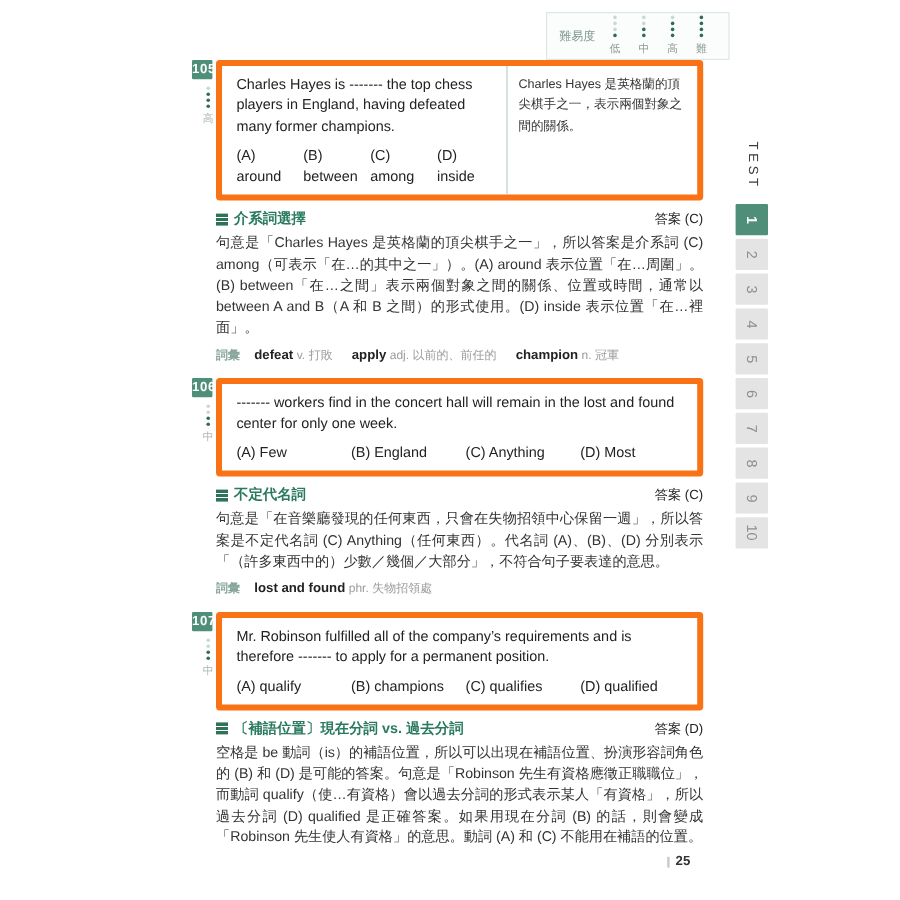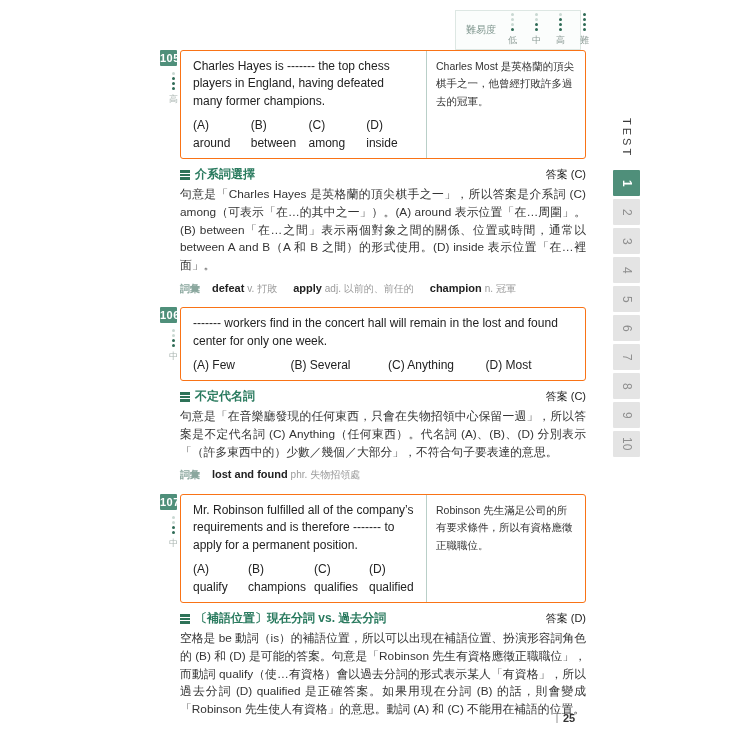--- a/index.html
+++ b/index.html
@@ -4,21 +4,21 @@
 <style>
   html,body{margin:0;padding:0;}
   body{
     width:750px;height:750px;position:relative;overflow:hidden;
     background:#ffffff;
     font-family:"Liberation Sans","DejaVu Sans",sans-serif;
     -webkit-font-smoothing:antialiased;
   }
   
   .legend{
-    position:absolute;left:455px;top:10px;width:126px;height:40px;
+    position:absolute;left:455px;top:10px;width:153px;height:40px;
     border:1px solid #dde7e3;background:#fbfdfc;box-sizing:border-box;
     display:flex;align-items:center;padding:3px 10px;
   }
   .legend-label{font-size:10px;color:#7f968e;margin-right:12px;white-space:nowrap;}
   .legend-cols{display:flex;gap:15px;}
   .legend-col{display:flex;flex-direction:column;align-items:center;}
   .ldots{display:flex;flex-direction:column;gap:2px;margin-bottom:3px;}
   .ldot{width:3px;height:3px;border-radius:50%;}
   .ldot.dim{background:#c9d8d2;}
   .ldot.on{background:#2f6b56;}
@@ -47,21 +47,21 @@
   }
   .qdiff{
     position:absolute;left:-20px;top:22px;width:27px;
     display:flex;flex-direction:column;align-items:center;gap:2px;
   }
   .qdot{width:3px;height:3px;border-radius:50%;}
   .qdot.dim{background:#c9d8d2;}
   .qdot.on{background:#2f6b56;}
   .qdiff-label{font-size:9px;color:#a9b5b0;margin-top:1px;}
   .qbox{
-    border:1px solid #f97316;border-radius:3px;background:#fff;
+    border:5px solid #f97316;border-radius:3px;background:#fff;
     display:flex;min-height:56px;
   }
   .q-en{flex:1;padding:7px 10px 6px 12px;}
   .q-text{font-size:12px;color:#222;line-height:1.45;margin:0 0 6px 0;}
   .q-text i{font-style:italic;}
   .q-options{
     display:grid;grid-template-columns:1fr 1fr 1fr 1fr;column-gap:8px;
     font-size:12px;color:#222;line-height:1.5;
   }
   .q-zh{
@@ -182,21 +182,21 @@
       <div class="qbox">
         <div class="q-en">
           <p class="q-text"><span>Charles Hayes is ------- the top chess players in England, having defeated many former champions.</span><i></i><span></span></p>
           <div class="q-options">
             <span>(A) around</span>
             <span>(B) between</span>
             <span>(C) among</span>
             <span>(D) inside</span>
           </div>
         </div>
-        <div class="q-zh">Charles Most 是英格蘭的頂尖棋手之一，他曾經打敗許多過去的冠軍。</div>
+        <div class="q-zh">Charles Hayes 是英格蘭的頂尖棋手之一，表示兩個對象之間的關係。</div>
       </div>
     </div>
     <div class="exp">
       <div class="exp-header">
         <span class="exp-icon"></span>
         <span class="exp-title">介系詞選擇</span>
         <span class="exp-answer">答案 (C)</span>
       </div>
       <p class="exp-body">句意是「Charles Hayes 是英格蘭的頂尖棋手之一」，所以答案是介系詞 (C) among（可表示「在…的其中之一」）。(A) around 表示位置「在…周圍」。(B) between「在…之間」表示兩個對象之間的關係、位置或時間，通常以 between A and B（A 和 B 之間）的形式使用。(D) inside 表示位置「在…裡面」。</p>
       <div class="vocab">
@@ -216,21 +216,21 @@
           <span class="qdot dim"></span>
           <span class="qdot on"></span>
           <span class="qdot on"></span>
         <span class="qdiff-label">中</span>
       </div>
       <div class="qbox">
         <div class="q-en">
           <p class="q-text"><span>------- workers find in the concert hall will remain in the lost and found center for only one week.</span><i></i><span></span></p>
           <div class="q-options">
             <span>(A) Few</span>
-            <span>(B) Several</span>
+            <span>(B) England</span>
             <span>(C) Anything</span>
             <span>(D) Most</span>
           </div>
         </div>
       </div>
     </div>
     <div class="exp">
       <div class="exp-header">
         <span class="exp-icon"></span>
         <span class="exp-title">不定代名詞</span>
@@ -257,21 +257,20 @@
       <div class="qbox">
         <div class="q-en">
           <p class="q-text"><span>Mr. Robinson fulfilled all of the company’s requirements and is therefore ------- to apply for a permanent position.</span><i></i><span></span></p>
           <div class="q-options">
             <span>(A) qualify</span>
             <span>(B) champions</span>
             <span>(C) qualifies</span>
             <span>(D) qualified</span>
           </div>
         </div>
-        <div class="q-zh">Robinson 先生滿足公司的所有要求條件，所以有資格應徵正職職位。</div>
       </div>
     </div>
     <div class="exp">
       <div class="exp-header">
         <span class="exp-icon"></span>
         <span class="exp-title">〔補語位置〕現在分詞 vs. 過去分詞</span>
         <span class="exp-answer">答案 (D)</span>
       </div>
       <p class="exp-body">空格是 be 動詞（is）的補語位置，所以可以出現在補語位置、扮演形容詞角色的 (B) 和 (D) 是可能的答案。句意是「Robinson 先生有資格應徵正職職位」，而動詞 qualify（使…有資格）會以過去分詞的形式表示某人「有資格」，所以過去分詞 (D) qualified 是正確答案。如果用現在分詞 (B) 的話，則會變成「Robinson 先生使人有資格」的意思。動詞 (A) 和 (C) 不能用在補語的位置。</p>
 

